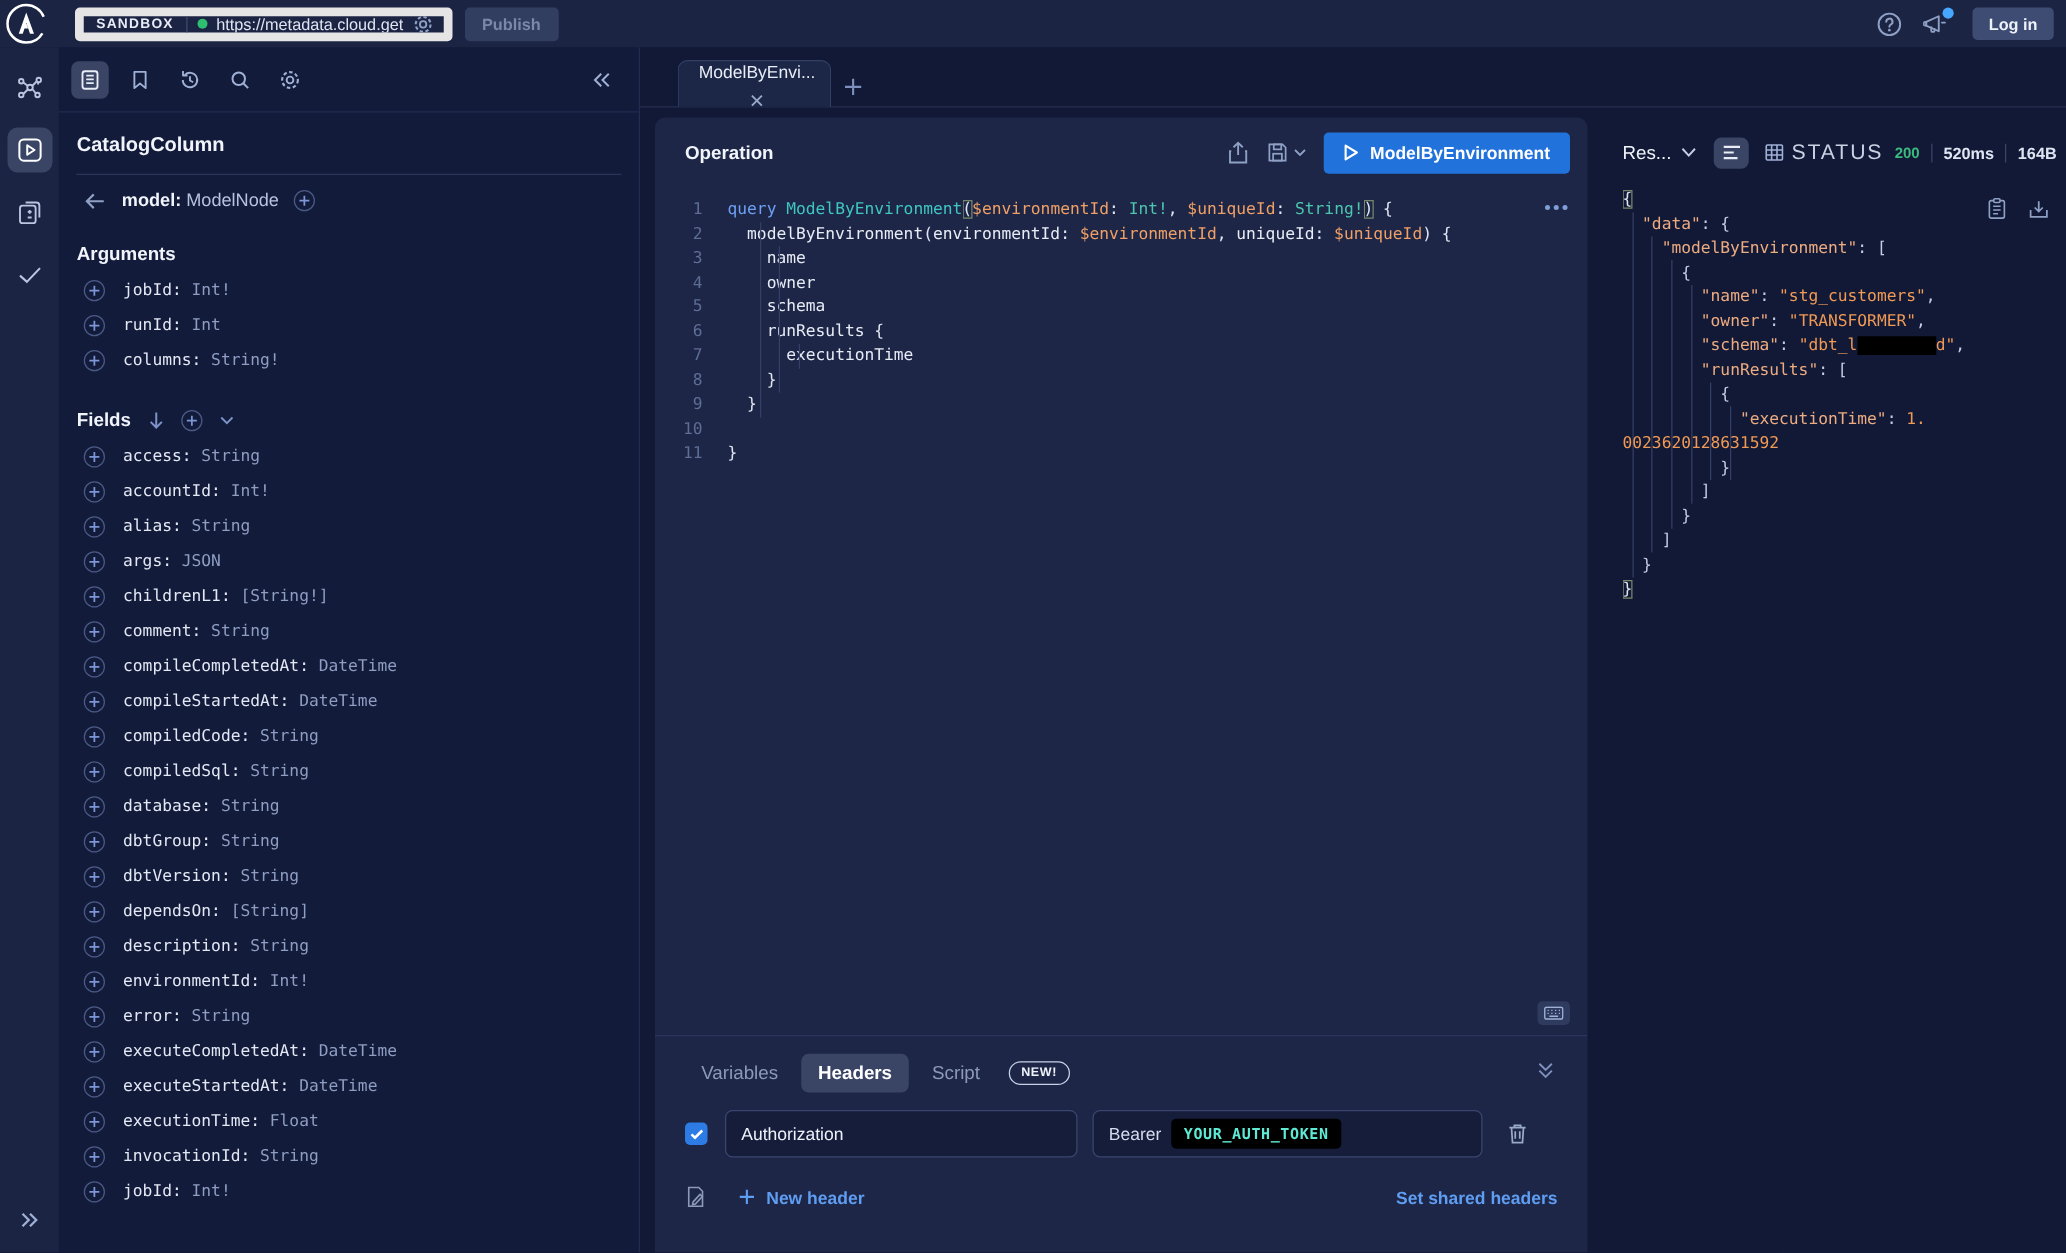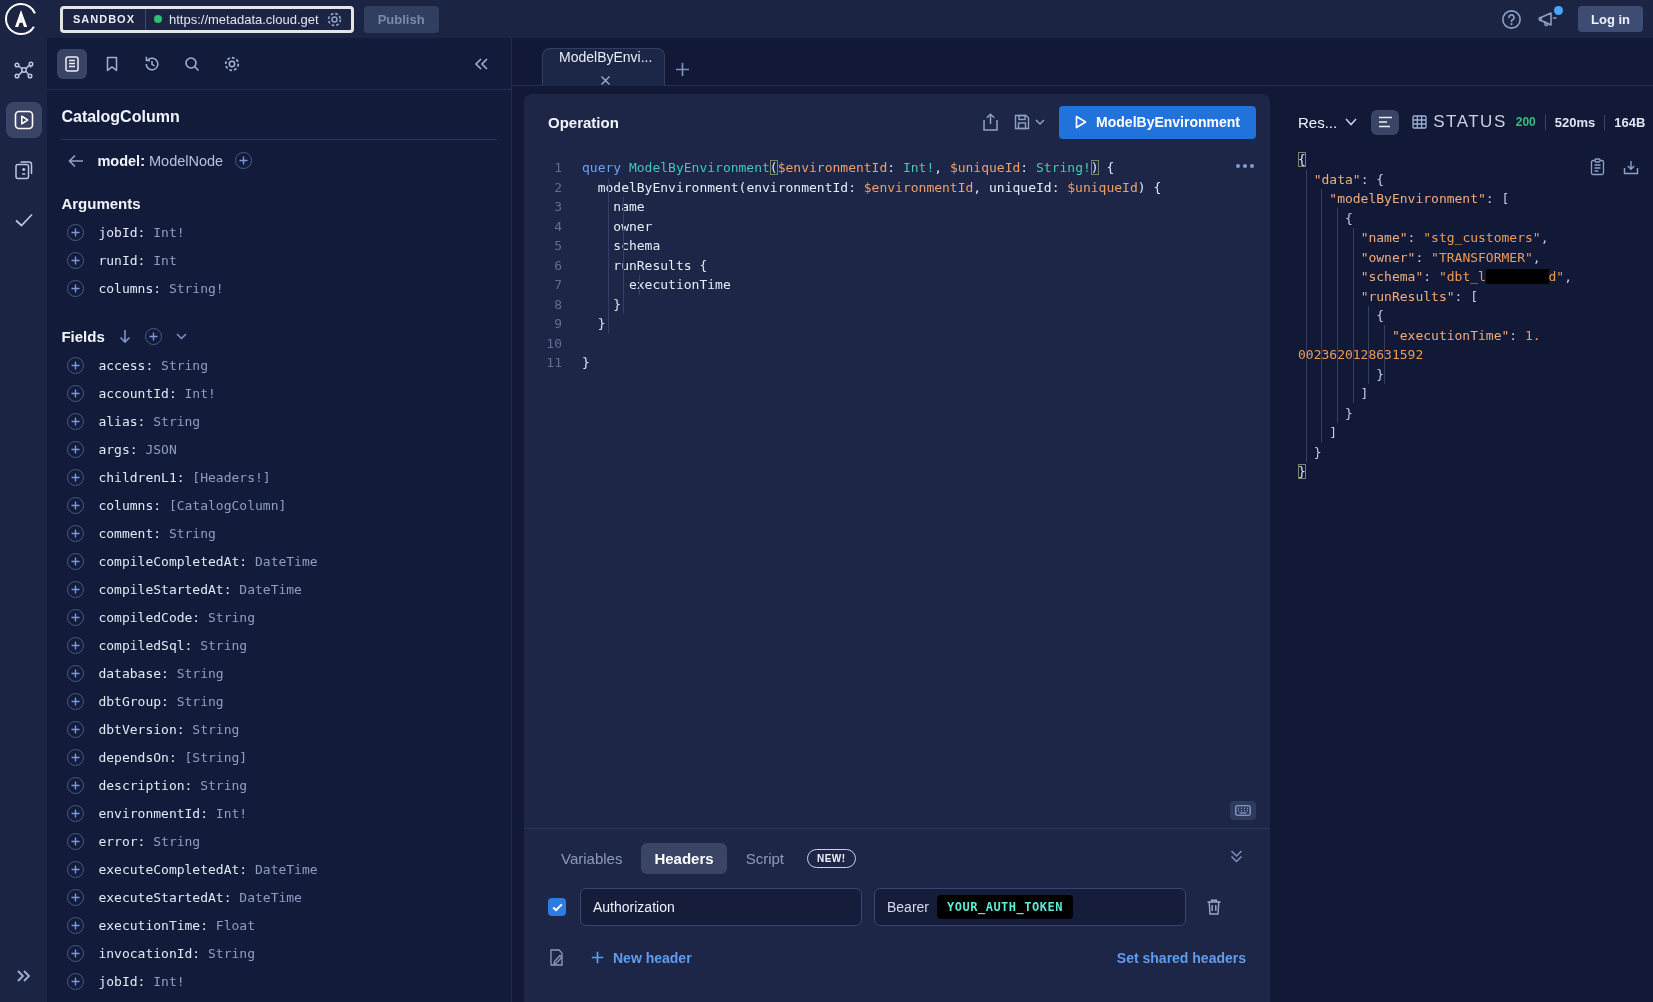--- a/index.html
+++ b/index.html
@@ -9,21 +9,21 @@
     font-family:"Liberation Sans", sans-serif; font-size:14px;
     -webkit-font-smoothing:antialiased;
   }
   .mono { font-family:"DejaVu Sans Mono", monospace; }
   svg { display:block; }
 
   
   .topbar { height:38px; background:#1c2444; display:flex; align-items:center; padding:0 10px 0 2px; }
   .logo { width:34px; height:34px; margin-left:2px; }
   .sandbox-group { margin-left:22px; display:flex; align-items:stretch; height:27px;
-    border:3px solid #e5e5e5; border-radius:4px; overflow:hidden; }
+    border:7px solid #e5e5e5; border-radius:4px; overflow:hidden; }
   .sandbox-label { display:flex; align-items:center; padding:0 10px; font-size:11px; font-weight:bold;
     letter-spacing:1px; color:#e8edf7; border-right:1px solid #3e4a71; }
   .url-zone { display:flex; align-items:center; gap:7px; padding:0 8px; }
   .green-dot { width:8px; height:8px; border-radius:50%; background:#2fbf71; }
   .url-text { font-size:13px; color:#dfe6f2; max-width:190px; white-space:nowrap; overflow:hidden; }
   .publish-btn { margin-left:10px; height:27px; padding:0 14px; background:#323e5f; color:#7a88aa;
     font-size:13px; font-weight:bold; border:none; border-radius:4px; }
   .topbar-right { margin-left:auto; display:flex; align-items:center; gap:16px; }
   .icon-btn { background:none; border:none; color:#8fa0c5; display:flex; align-items:center; justify-content:center; position:relative; }
   .notif-dot { position:absolute; top:-3px; right:-3px; width:9px; height:9px; border-radius:50%; background:#45a7ff; }
@@ -363,29 +363,21 @@
               </svg>
             </button>
             <span class="mono"><span class="fname">args: </span><span class="ftype">JSON</span></span>
           </div>
           <div class="doc-row">
             <button class="plus-circle">
               <svg width="9" height="9" viewBox="0 0 9 9" stroke="currentColor" stroke-width="1.4">
                 <path d="M4.5 0.5 V8.5 M0.5 4.5 H8.5"></path>
               </svg>
             </button>
-            <span class="mono"><span class="fname">childrenL1: </span><span class="ftype">[Headers!]</span></span>
-          </div>
-          <div class="doc-row">
-            <button class="plus-circle">
-              <svg width="9" height="9" viewBox="0 0 9 9" stroke="currentColor" stroke-width="1.4">
-                <path d="M4.5 0.5 V8.5 M0.5 4.5 H8.5"></path>
-              </svg>
-            </button>
-            <span class="mono"><span class="fname">columns: </span><span class="ftype">[CatalogColumn]</span></span>
+            <span class="mono"><span class="fname">childrenL1: </span><span class="ftype">[String!]</span></span>
           </div>
           <div class="doc-row">
             <button class="plus-circle">
               <svg width="9" height="9" viewBox="0 0 9 9" stroke="currentColor" stroke-width="1.4">
                 <path d="M4.5 0.5 V8.5 M0.5 4.5 H8.5"></path>
               </svg>
             </button>
             <span class="mono"><span class="fname">comment: </span><span class="ftype">String</span></span>
           </div>
           <div class="doc-row">

